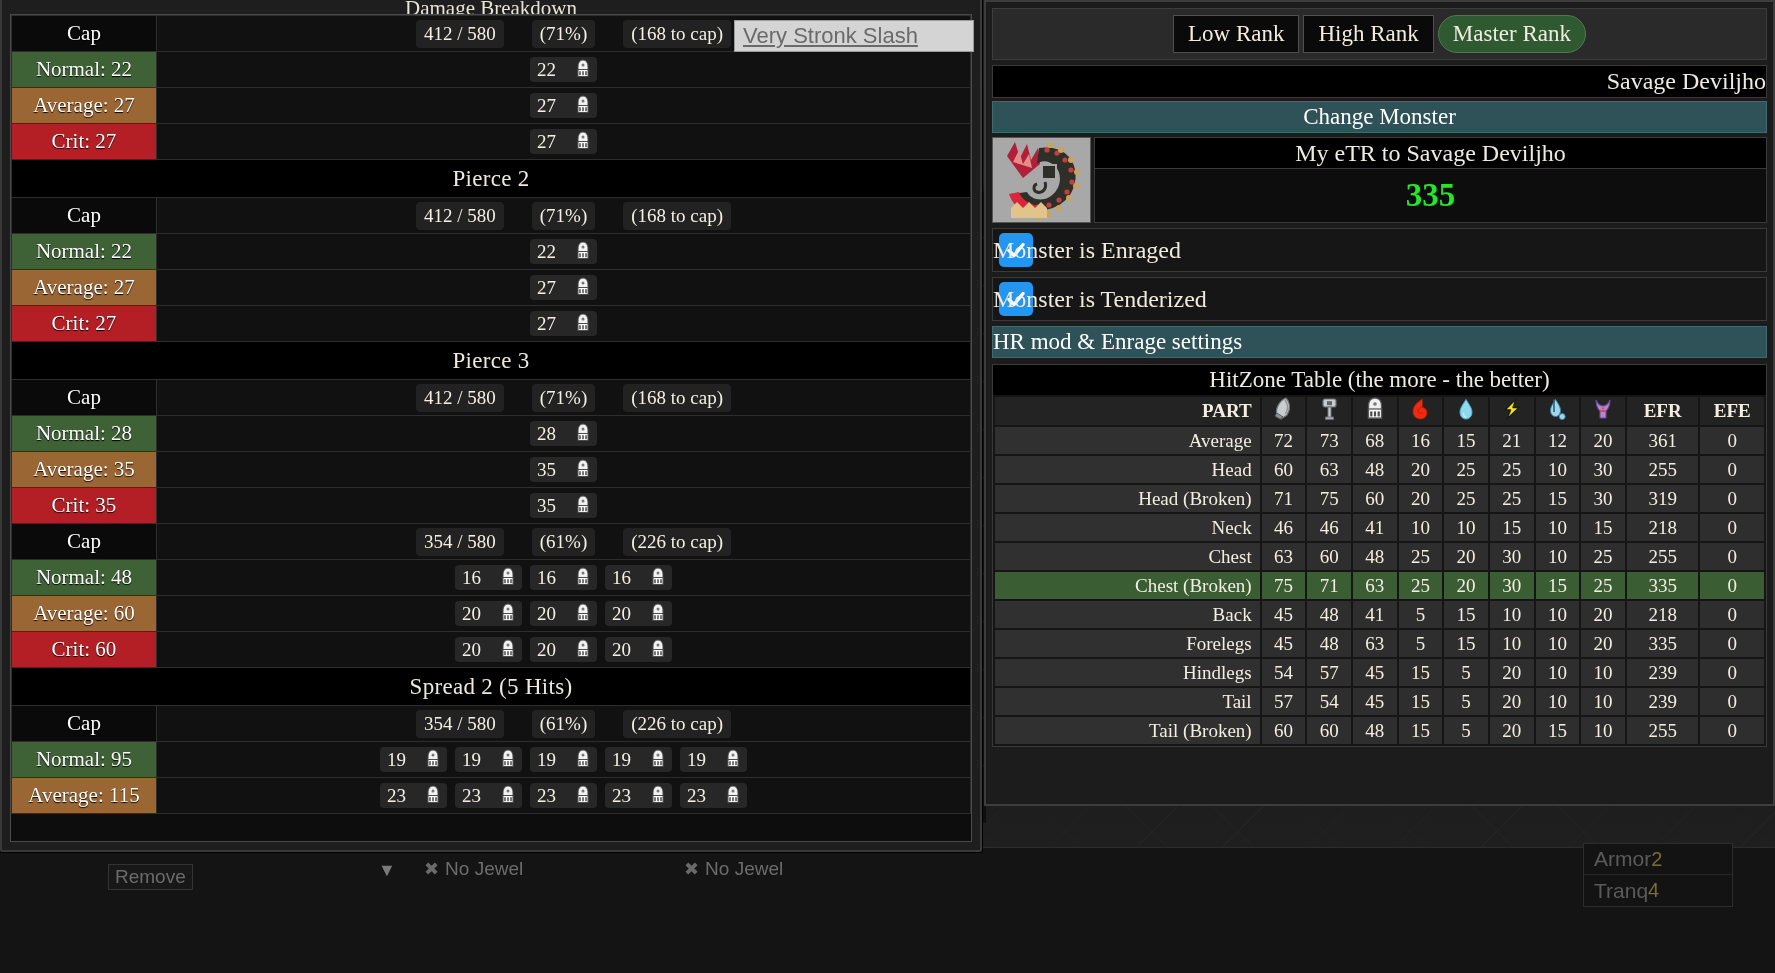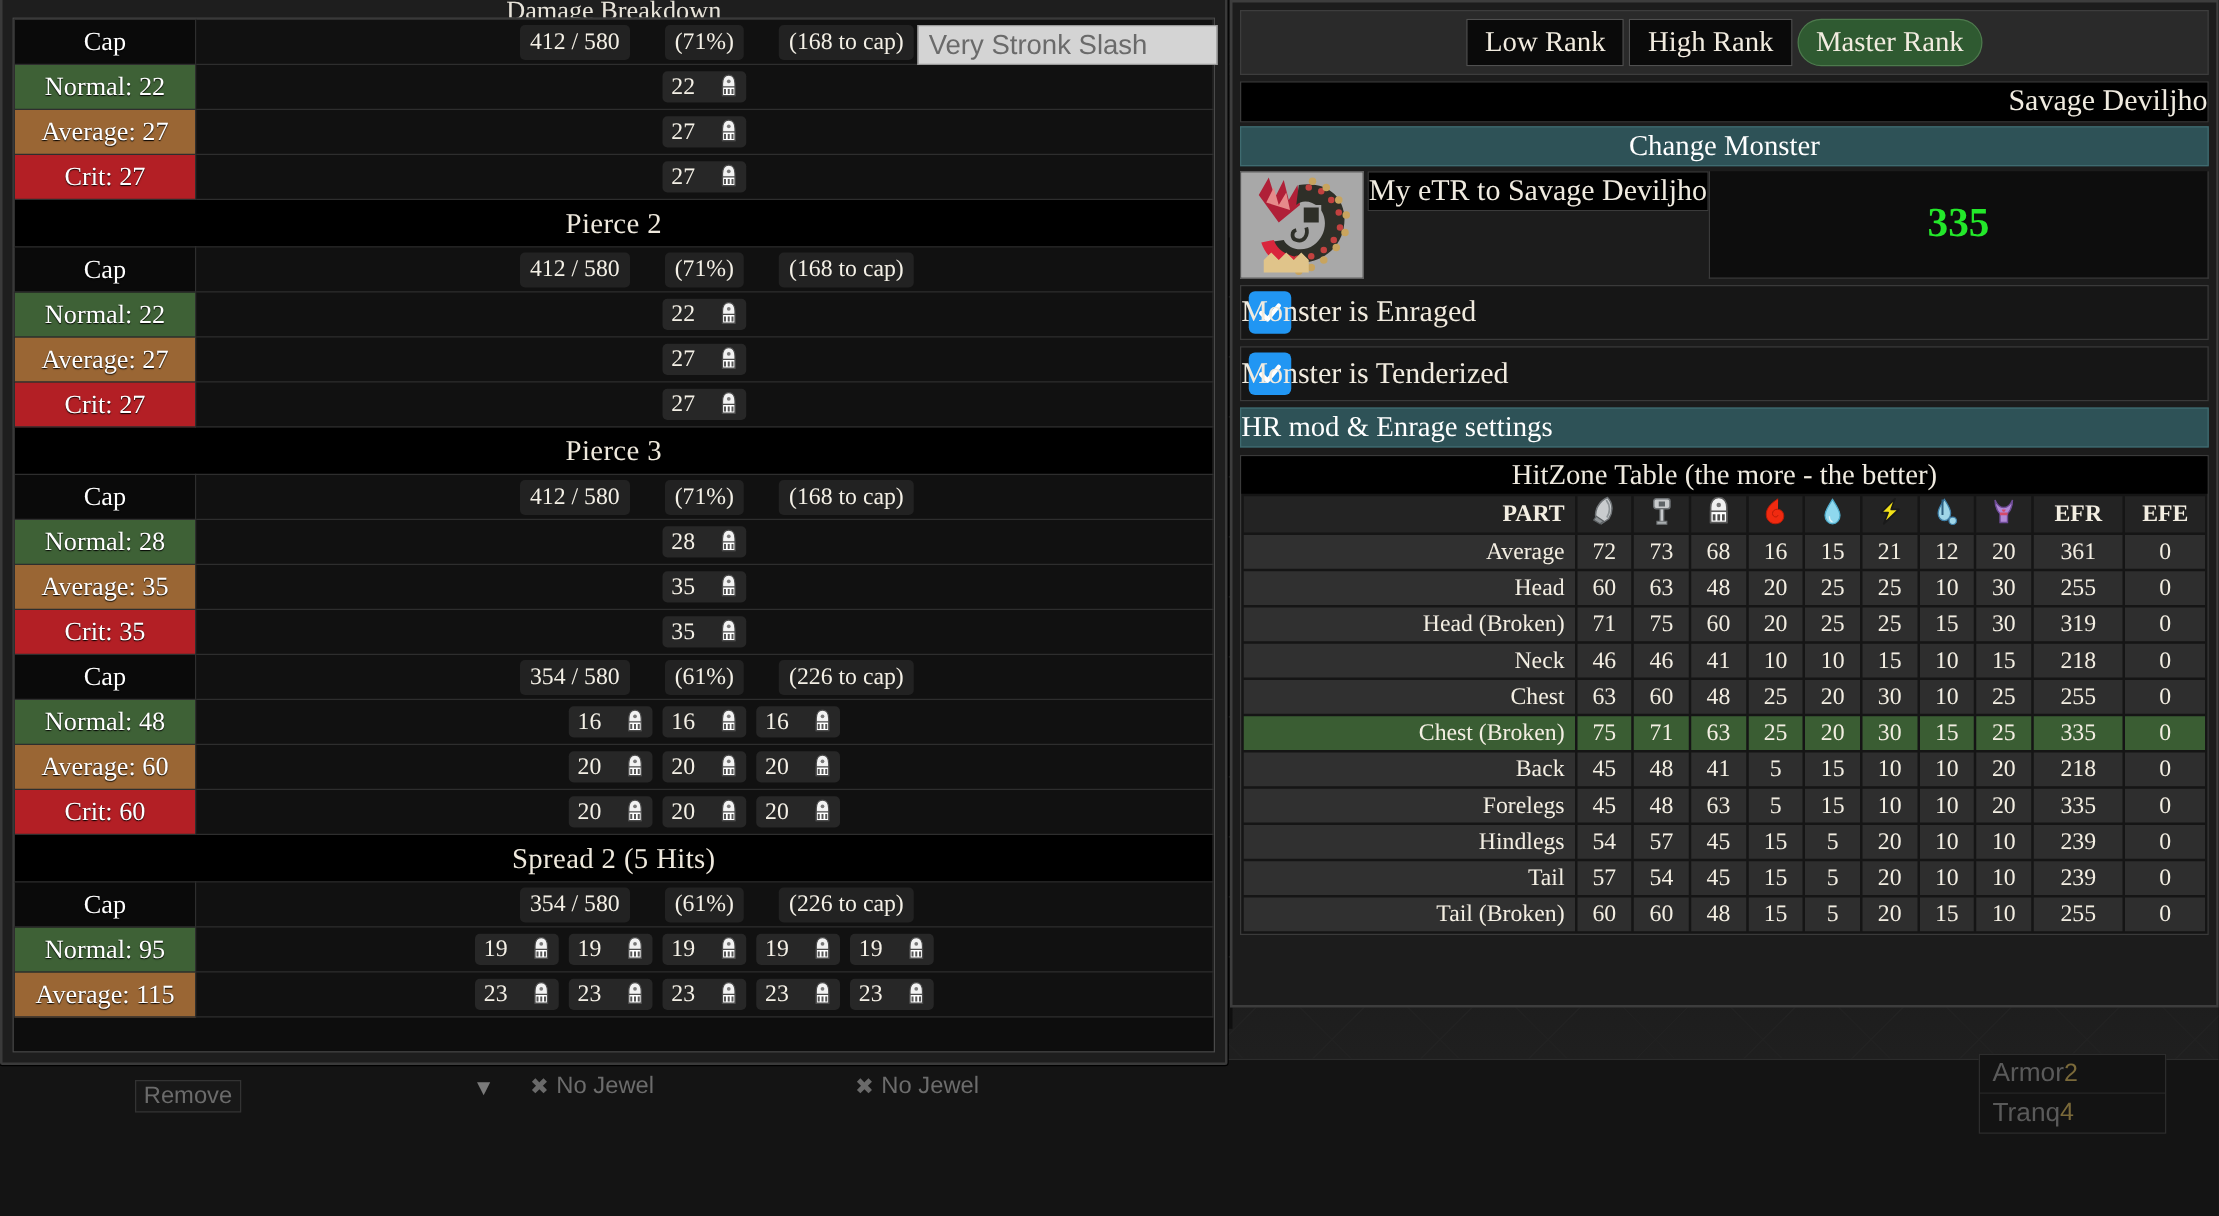--- a/index.html
+++ b/index.html
@@ -95,21 +95,21 @@
     color:#f4f0e6;margin-left:20px; }
   .stats-wrap { display:flex; justify-content:center; align-items:center; gap:8px; }
 
   .ammo-ico { width:14px; height:19px; display:inline-block; position:relative; }
   .ammo-ico svg { display:block; }
 
   .weapon-name-box {
     position:absolute; right:6px; top:24px; width:240px; height:32px;
     background:#d4d4d4; border:1px solid #9a9a9a; color:#6a6a6a;
     font-family:"Liberation Sans", sans-serif; font-size:22px;
-    display:flex; align-items:center; padding-left:8px;
+    display:flex; align-items:center; padding-left:8px;text-decoration:underline;
   }
 
   
   .right-dialog {
     position:absolute; left:984px; top:0px; width:791px; height:806px;
     background:#1c1c1c; border:2px solid #3d3d3d;
   }
   .rd-inner { position:absolute; inset:6px; }
 
   .rank-bar {
@@ -132,21 +132,21 @@
     margin-top:3px; background:#2e5257; border:1px solid #3f6b70; height:32px;
     display:flex; align-items:center; justify-content:center;
     color:#ffffff; font-size:23px;
   }
 
   .etr-row { margin-top:4px; display:flex; gap:3px; }
   .monster-portrait {
     width:99px; height:86px; background:#a8a8a8; border:1px solid #555;
     position:relative; overflow:hidden; flex:0 0 auto;
   }
-  .etr-right { flex:1; display:flex; flex-direction:row; }
+  .etr-right { flex:1; display:flex; flex-direction:column; }
   .etr-title { background:#000; border:1px solid #3a3a3a; height:32px;
     display:flex; align-items:center; justify-content:center;
     color:#f0ebe0; font-size:24px; }
   .etr-value { flex:1; background:#0d0d0d; border:1px solid #3a3a3a; border-top:none;
     display:flex; align-items:center; justify-content:center;
     color:#23e82a; font-size:33px; font-weight:bold; }
 
   .check-row {
     margin-top:5px; background:#161616; border:1px solid #3a3a3a; height:44px;
     display:flex; align-items:center; padding:0 6px; position:relative;

